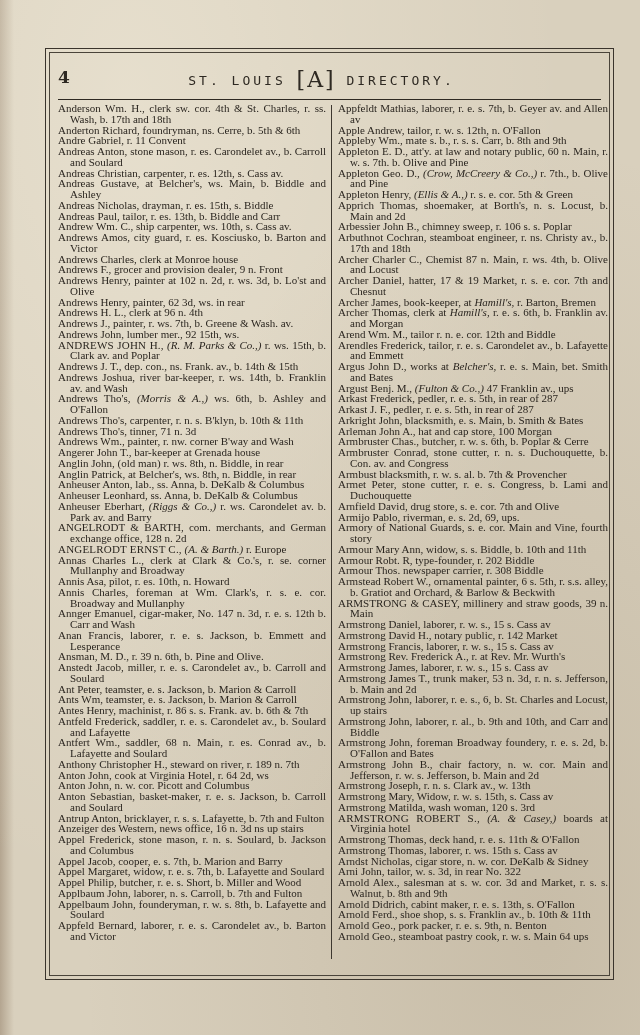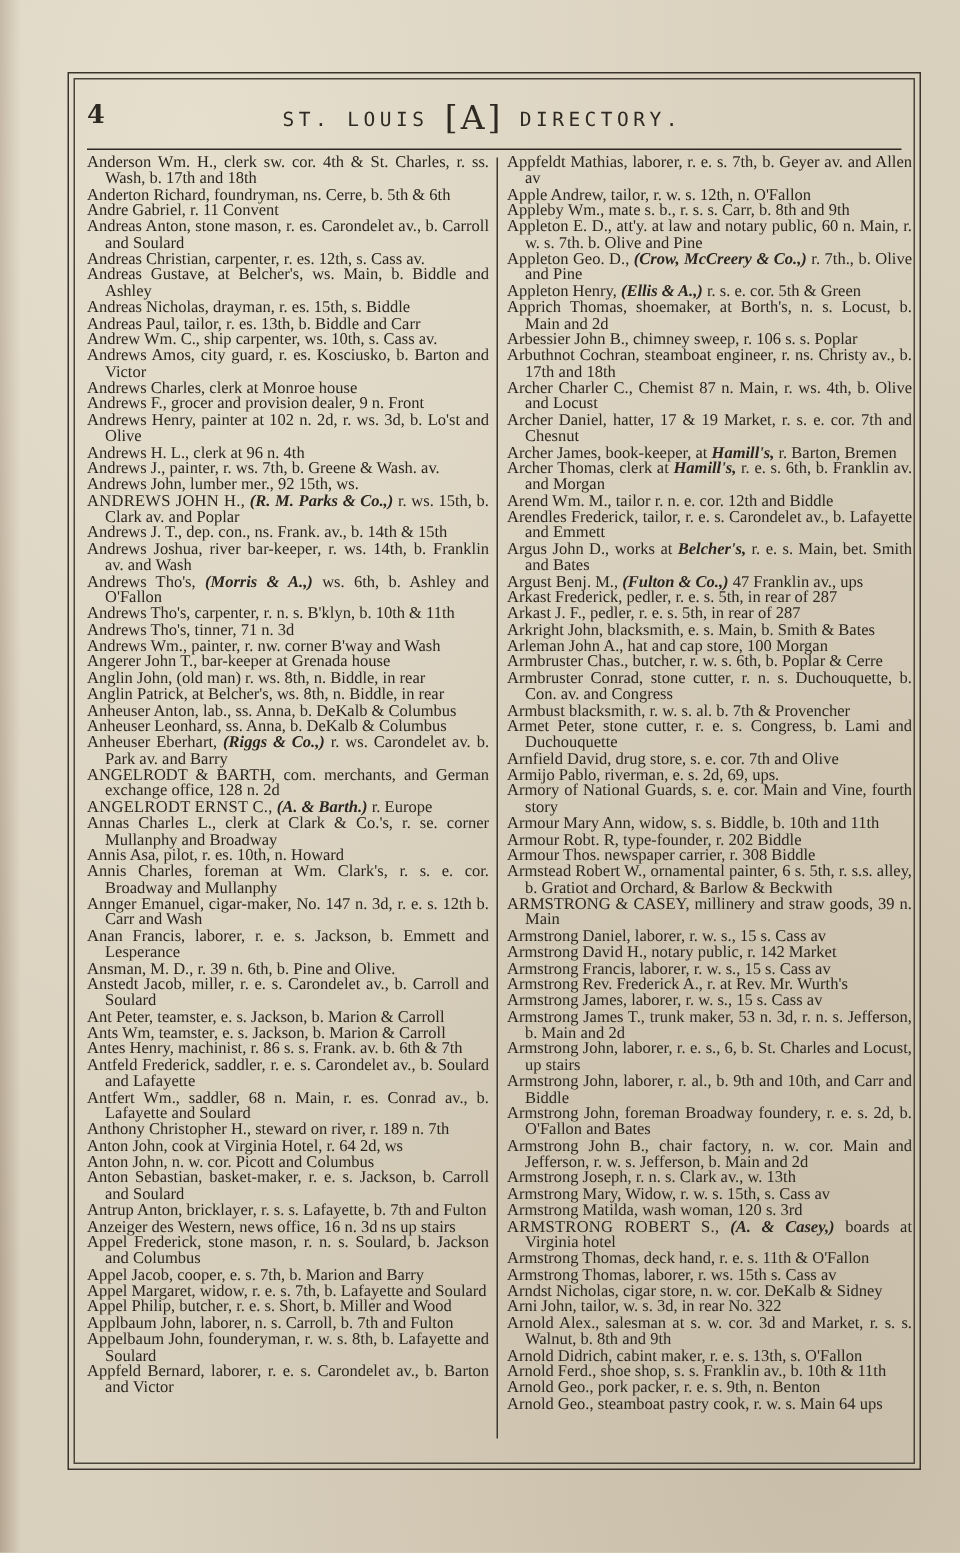--- a/index.html
+++ b/index.html
@@ -57,21 +57,21 @@
       position: absolute; left: 273px; top: 2px; bottom: 12px;
       border-left: 1px solid #3d372f;
     }
     .entry {
       padding-left: 12px; text-indent: -12px;
       text-align: justify;
       margin: 0;
     }
     .entry .name { }
     .entry.caps .name { letter-spacing: 0.2px; }
-    .entry .firm { font-style: italic; font-weight: bold; }
+    .entry .firm { font-style: italic; font-weight: normal; }
   </style>
 </head>
 <body>
 
 <div class="page-frame">
   <div class="page-frame-inner">
     <div class="running-head">
       <span class="page-number">4</span>
       <div class="head-title">
         <span>ST. LOUIS</span>
@@ -88,20 +88,21 @@
           <p class="entry">Andreas Anton, stone mason, r. es. Carondelet av., b. Carroll and Soulard</p>
           <p class="entry">Andreas Christian, carpenter, r. es. 12th, s. Cass av.</p>
           <p class="entry">Andreas Gustave, at Belcher's, ws. Main, b. Biddle and Ashley</p>
           <p class="entry">Andreas Nicholas, drayman, r. es. 15th, s. Biddle</p>
           <p class="entry">Andreas Paul, tailor, r. es. 13th, b. Biddle and Carr</p>
           <p class="entry">Andrew Wm. C., ship carpenter, ws. 10th, s. Cass av.</p>
           <p class="entry">Andrews Amos, city guard, r. es. Kosciusko, b. Barton and Victor</p>
           <p class="entry">Andrews Charles, clerk at Monroe house</p>
           <p class="entry">Andrews F., grocer and provision dealer, 9 n. Front</p>
           <p class="entry">Andrews Henry, painter at 102 n. 2d, r. ws. 3d, b. Lo'st and Olive</p>
+          <p class="entry">Andrews Henry, painter, 62 3d, ws. in rear</p>
           <p class="entry">Andrews H. L., clerk at 96 n. 4th</p>
           <p class="entry">Andrews J., painter, r. ws. 7th, b. Greene &amp; Wash. av.</p>
           <p class="entry">Andrews John, lumber mer., 92 15th, ws.</p>
           <p class="entry caps"><span class="name">ANDREWS JOHN H.,</span> <span class="firm">(R. M. Parks &amp; Co.,)</span> <span class="rest">r. ws. 15th, b. Clark av. and Poplar</span></p>
           <p class="entry">Andrews J. T., dep. con., ns. Frank. av., b. 14th &amp; 15th</p>
           <p class="entry">Andrews Joshua, river bar-keeper, r. ws. 14th, b. Franklin av. and Wash</p>
           <p class="entry"><span class="name">Andrews Tho's,</span> <span class="firm">(Morris &amp; A.,)</span> <span class="rest">ws. 6th, b. Ashley and O'Fallon</span></p>
           <p class="entry">Andrews Tho's, carpenter, r. n. s. B'klyn, b. 10th &amp; 11th</p>
           <p class="entry">Andrews Tho's, tinner, 71 n. 3d</p>
           <p class="entry">Andrews Wm., painter, r. nw. corner B'way and Wash</p>

